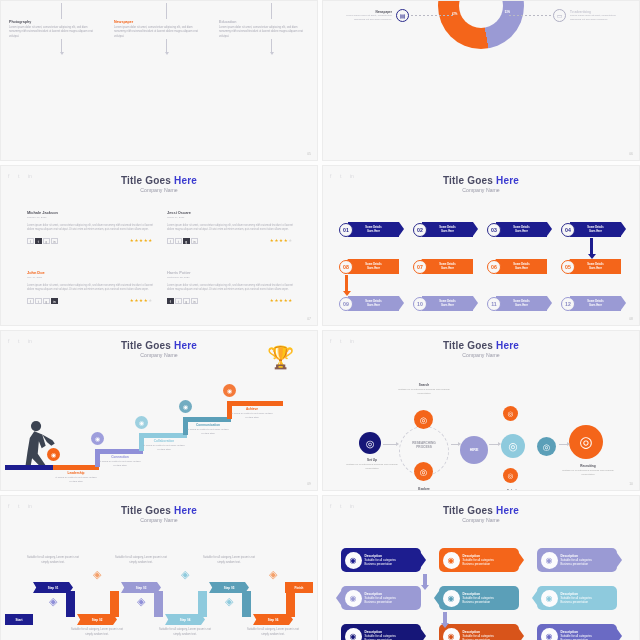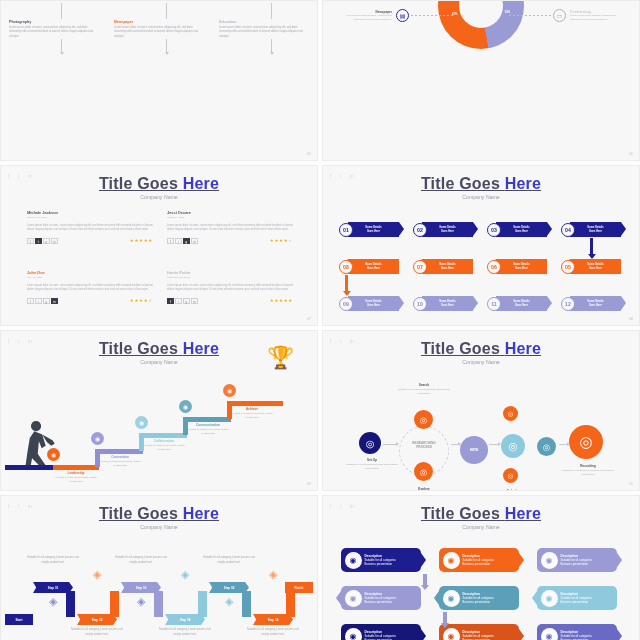--- a/index.html
+++ b/index.html
@@ -7,21 +7,21 @@
     font-family:"Liberation Sans", sans-serif; overflow:hidden; }
   .gallery { width:640px; height:640px; display:grid;
     grid-template-columns:318px 318px; grid-auto-rows:161px;
     column-gap:4px; row-gap:4px; background:#fdfdfd; }
   .slide { background:#f7f7f7; position:relative; overflow:hidden;
     border:1px solid #ececec; }
   .soc { position:absolute; left:7px; top:7px; display:flex; gap:4px; opacity:.28; }
   .soc i { width:6px; height:6px; display:block; color:#8a8a9a; font-size:5px;
     font-style:normal; line-height:6px; }
   .ttl { text-align:center; padding-top:9px; }
-  .ttl h1 { font-size:16px; font-weight:bold; color:#4a4a63; letter-spacing:.2px;text-decoration:underline; }
+  .ttl h1 { font-size:10px; font-weight:bold; color:#4a4a63; letter-spacing:.2px; }
   .ttl h1 em { font-style:normal; color:#3a3ad0; }
   .ttl h2 { font-size:5.2px; font-weight:normal; color:#9a9aa8; margin-top:1px; }
   .pg { position:absolute; right:6px; bottom:4px; font-size:3.4px; color:#c4c4c4; }
 
   
   .s1col { position:absolute; top:2px; width:88px; }
   .s1col .vl { position:absolute; left:52px; top:0; width:1px; height:16px; background:#c9c9d4; }
   .s1col .vl2 { position:absolute; left:52px; top:36px; width:1px; height:14px; background:#c9c9d4; }
   .s1col .vl2:after{ content:''; position:absolute; left:-1.5px; bottom:-2px;
     border-left:2px solid transparent; border-right:2px solid transparent; border-top:3px solid #c9c9d4; }

